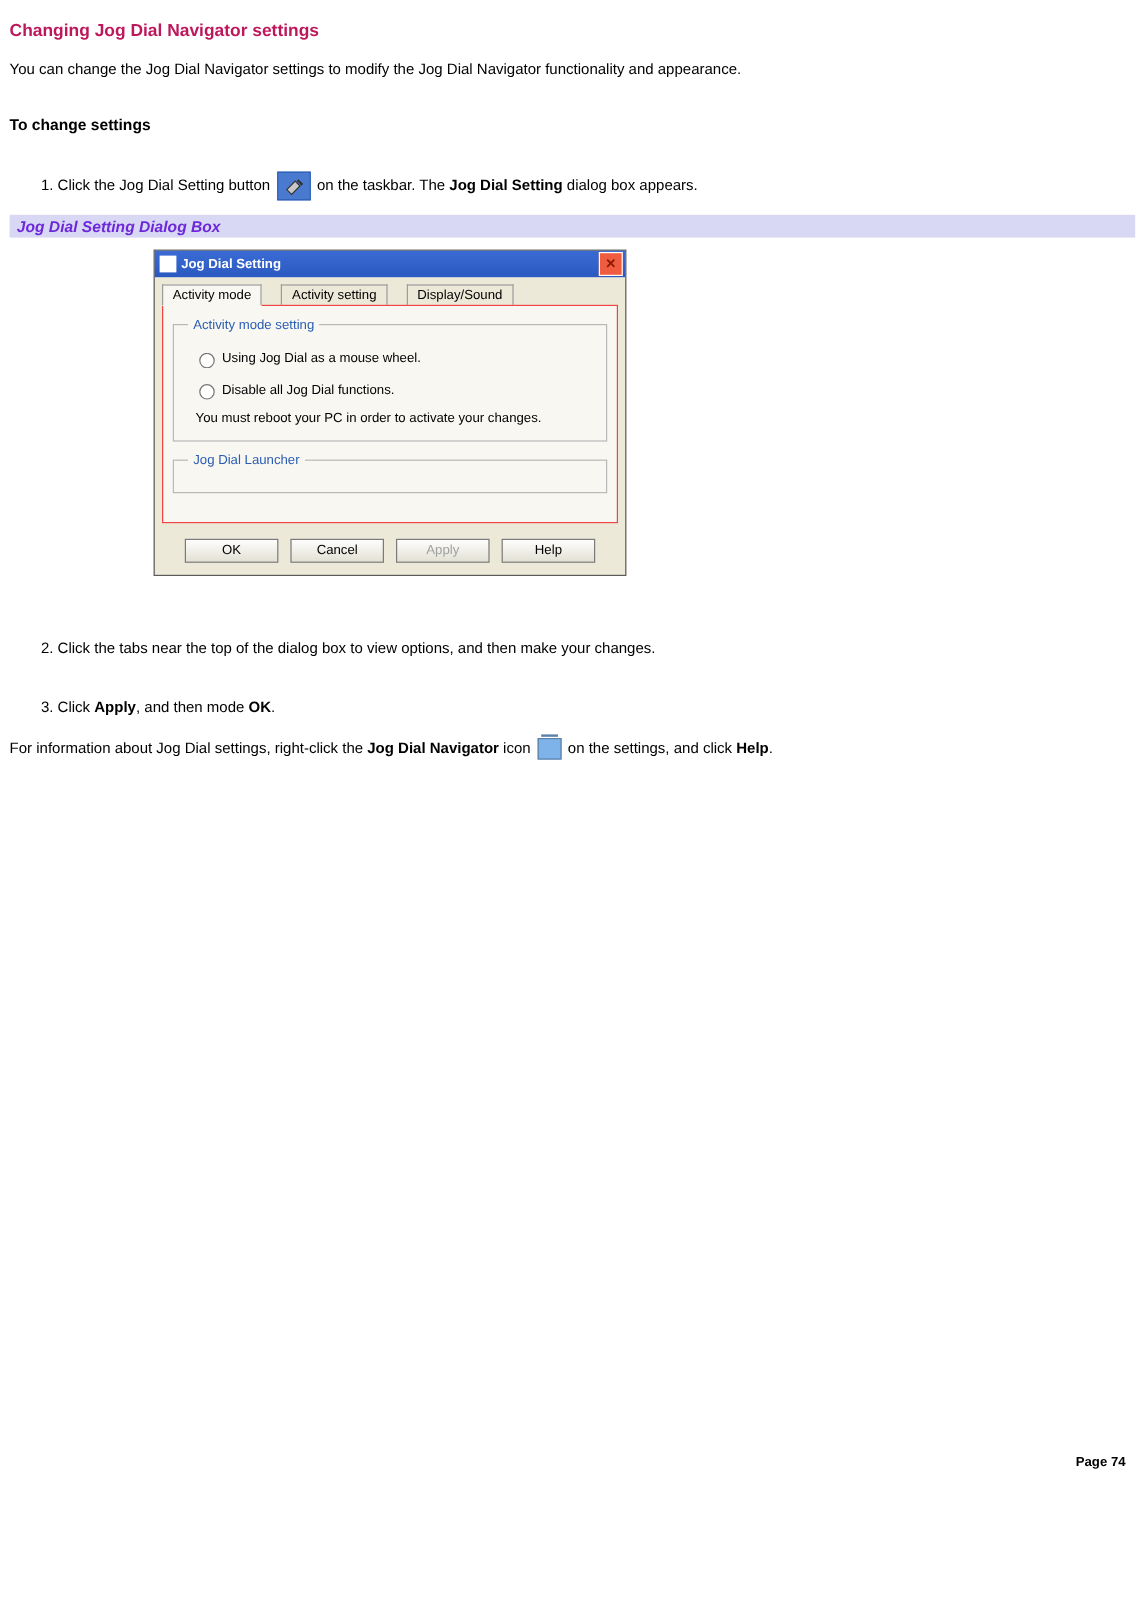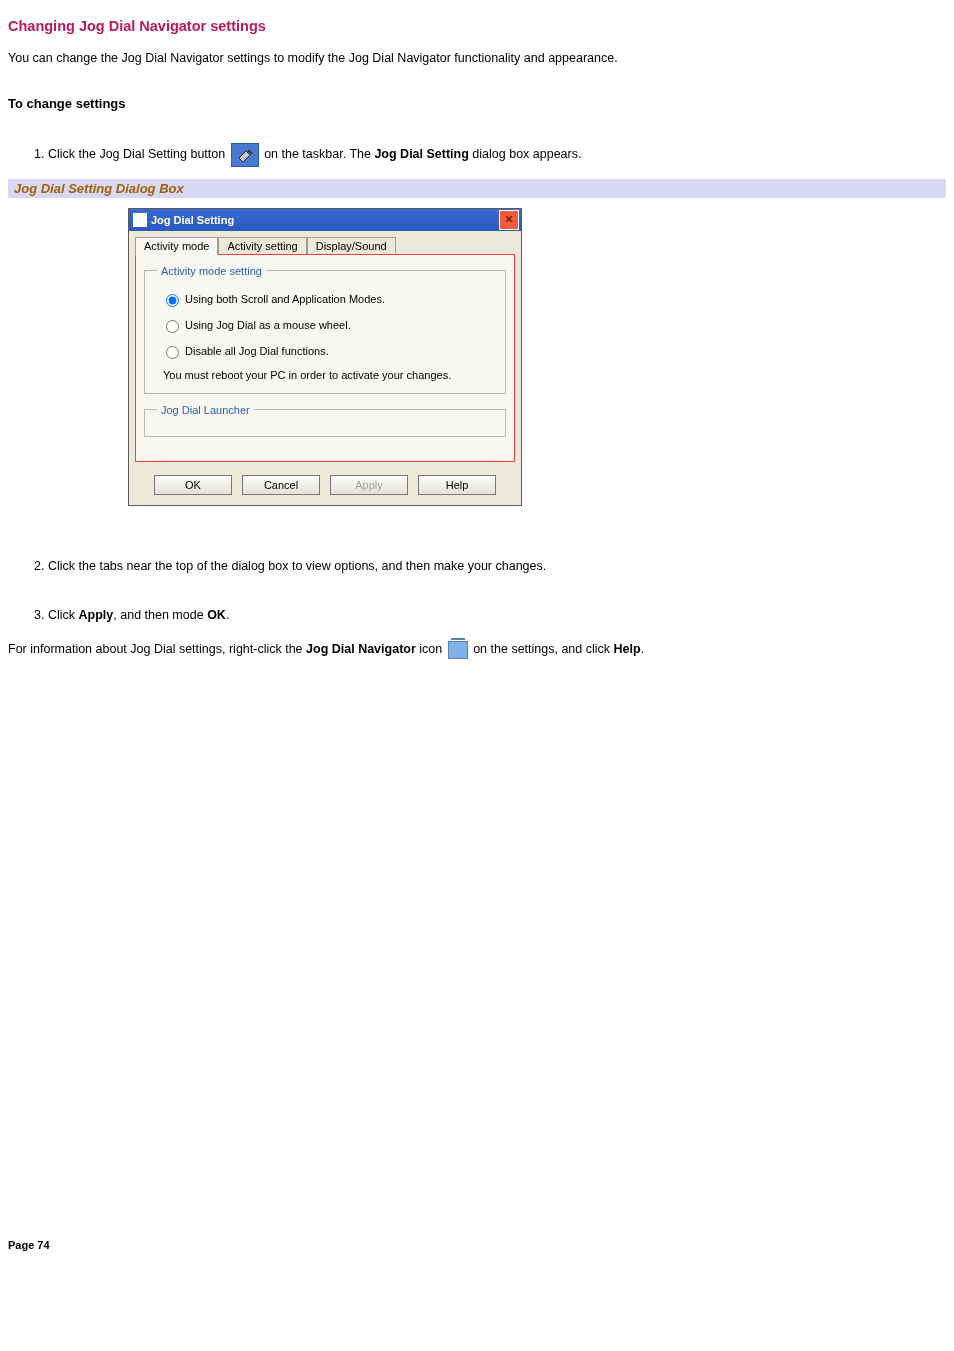--- a/index.html
+++ b/index.html
@@ -29,21 +29,21 @@
   ol li {
     margin-bottom: 12px;
     line-height: 1.9;
     margin-top: 32px;
   }
   li.compact { line-height: 1.4; margin-bottom: 16px; }
   .caption {
     background: #d8d8f5;
     font-weight: bold;
     font-style: italic;
-    color: #a16207;
+    color: #6d28d9;
     padding: 2px 6px;
     font-size: 13px;
     margin: 6px 0 0 0;
   }
   .figure-wrap {
     padding: 10px 0 20px 120px;
   }
   .inline-icon {
     display: inline-block;
     width: 26px; height: 22px;
@@ -98,21 +98,21 @@
   }
   .tabs {
     display:flex;
     padding: 6px 6px 0 6px;
   }
   .tab {
     padding: 2px 8px;
     border:1px solid #9c9c9c;
     border-bottom:none;
     background:#ece9d8;
-    margin-right:0;
+    margin-right:16px;
     position:relative;
   }
   .tab.active { background:#f8f7f2; border-bottom:1px solid #f8f7f2; z-index:2;}
   .tab-content {
     border:1px solid #ef4444;
     margin: 0 6px 6px 6px;
     background:#f8f7f2;
     padding: 10px 8px 14px 8px;
     position: relative; top:-1px;
   }
@@ -133,20 +133,21 @@
     padding: 6px 0 10px 0;
   }
   .winbtn {
     width: 78px; height:20px;
     border:1px solid #7a7a7a;
     background: linear-gradient(#fdfdfc,#e3e1d5);
     font-size:11px;
   }
   .winbtn:disabled { color:#a0a0a0; }
   .footer {
+    text-align: right;
     font-weight: bold;
     font-size: 11px;
     margin-top: 580px;
     padding-right: 8px;
   }
 </style>
 </head>
 <body>
 
 <h2 class="title">Changing Jog Dial Navigator settings</h2>
@@ -183,24 +184,20 @@
     </div>
     <div class="tabs">
       <div class="tab active">Activity mode</div>
       <div class="tab">Activity setting</div>
       <div class="tab">Display/Sound</div>
     </div>
     <div class="tab-content">
       <fieldset>
         <legend>Activity mode setting</legend>
         <div class="radio-row">
-          <input type="radio" checked="" style="">
-          <span>Using both Scroll and Application Modes.</span>
-        </div>
-        <div class="radio-row">
           <input type="radio" style="">
           <span>Using Jog Dial as a mouse wheel.</span>
         </div>
         <div class="radio-row">
           <input type="radio" style="">
           <span>Disable all Jog Dial functions.</span>
         </div>
         <div class="hint">You must reboot your PC in order to activate your changes.</div>
       </fieldset>
       <fieldset>

